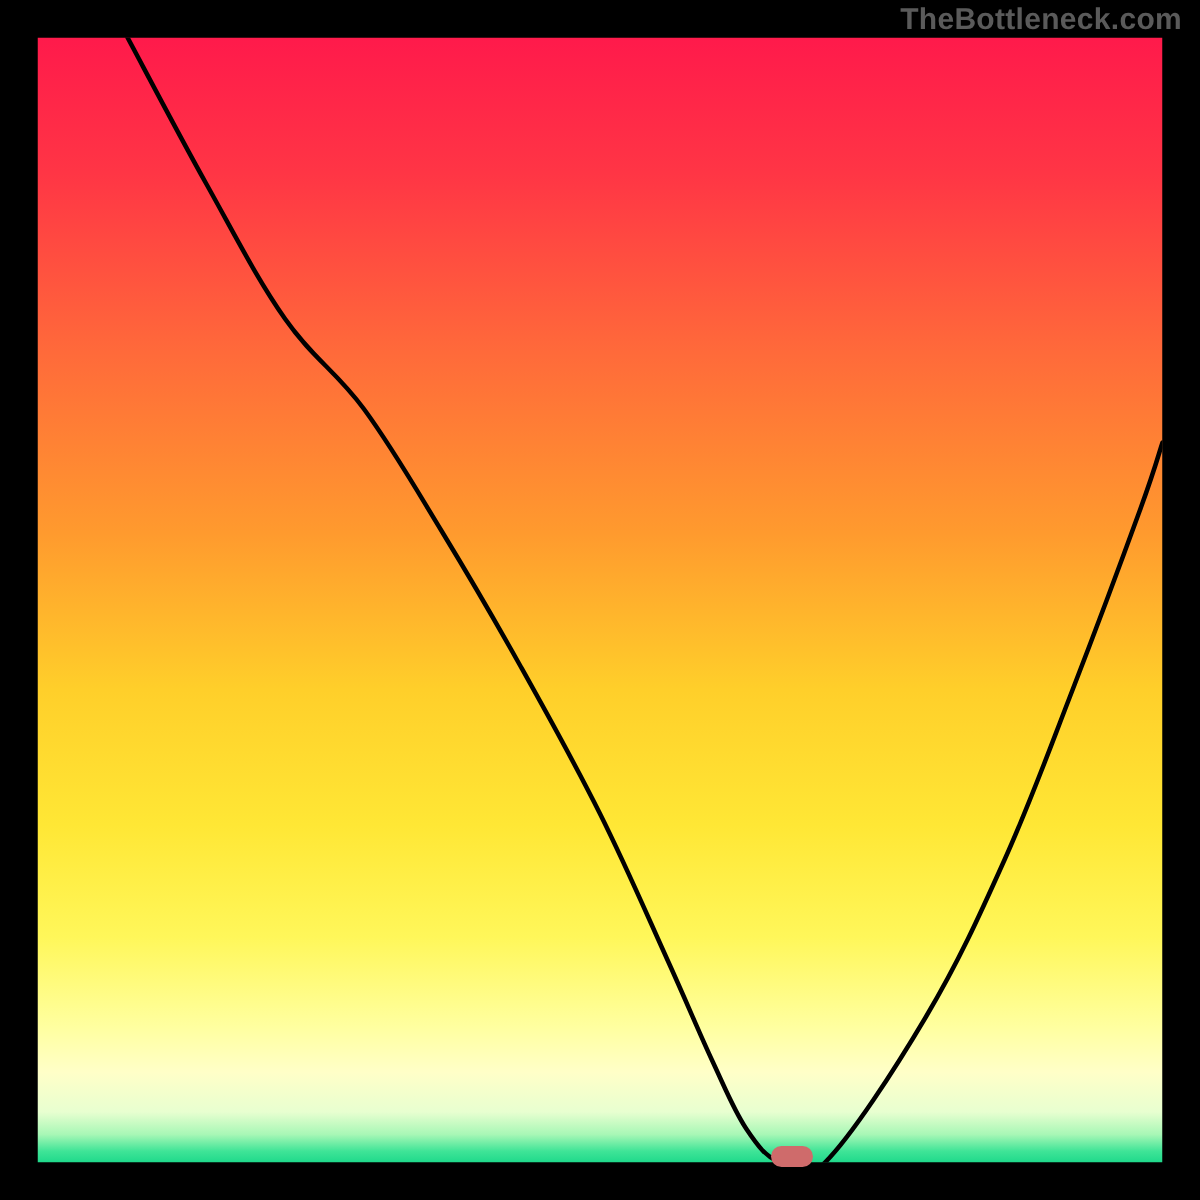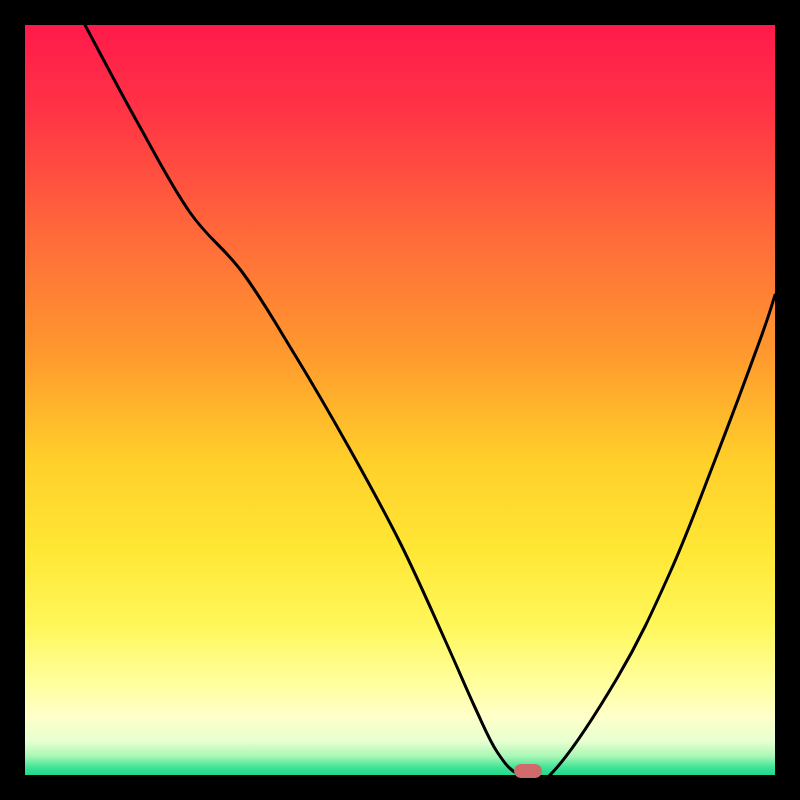--- a/index.html
+++ b/index.html
@@ -39,20 +39,21 @@
     height: 14px;
     border-radius: 7px;
     background: #cf6b6b;
     transform: translate(-50%, -50%);
   }
 </style>
 </head>
 <body>
 
 <div class="frame">
+  <div class="watermark">TheBottleneck.com</div>
   <svg class="plot" viewBox="0 0 750 750" preserveAspectRatio="none">
     <defs>
       <linearGradient id="bg-grad" x1="0" y1="0" x2="0" y2="1">
           <stop offset="0%" stop-color="#ff1a4b"></stop>
           <stop offset="12%" stop-color="#ff3545"></stop>
           <stop offset="28.000000000000004%" stop-color="#ff6a3a"></stop>
           <stop offset="44%" stop-color="#ff9a2e"></stop>
           <stop offset="57.99999999999999%" stop-color="#ffcf2a"></stop>
           <stop offset="70%" stop-color="#ffe735"></stop>
           <stop offset="80%" stop-color="#fff75a"></stop>

